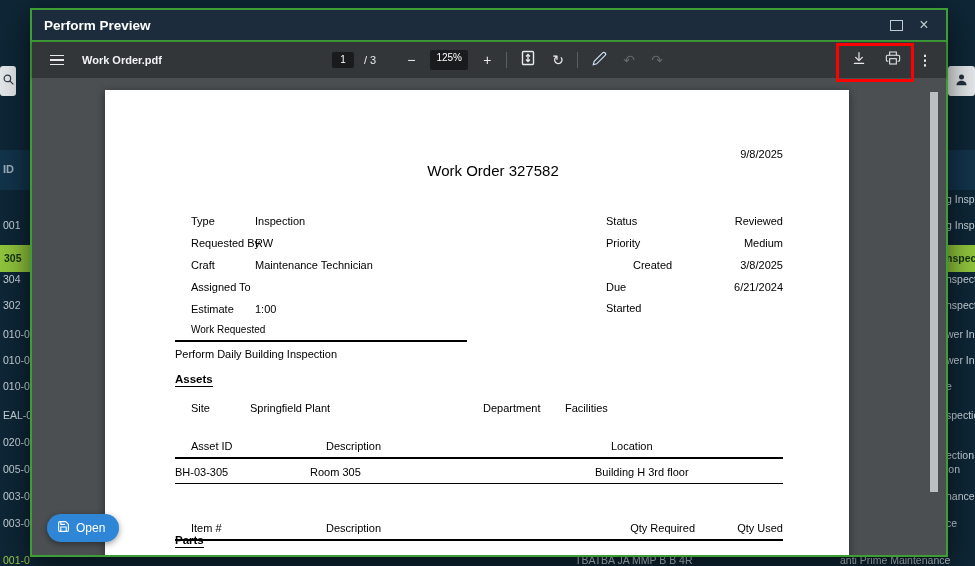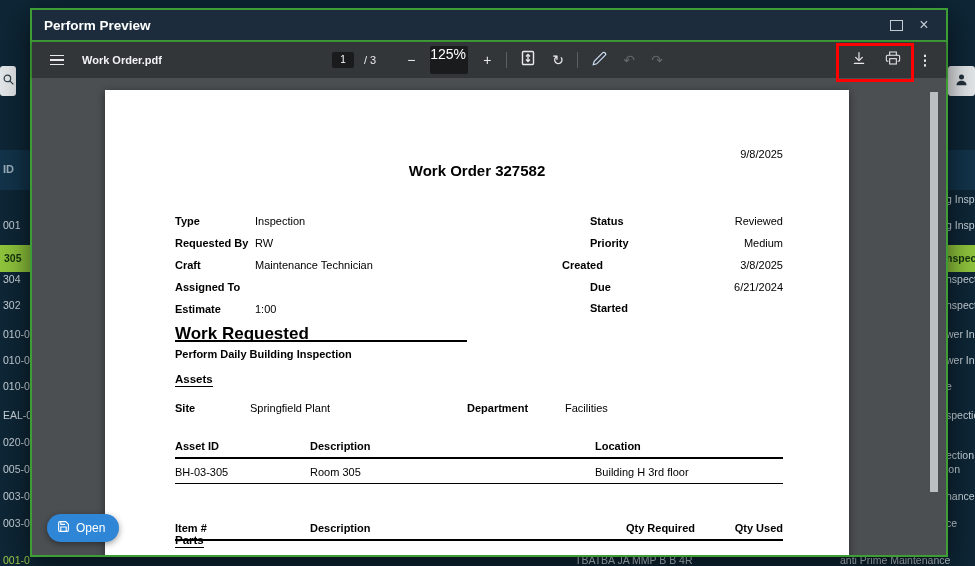--- a/index.html
+++ b/index.html
@@ -24,33 +24,33 @@
 
   
   .toolbar{position:relative;height:36px;background:#323639;box-shadow:0 1px 3px rgba(0,0,0,.45);}
   .tb-left{position:absolute;left:14px;top:0;height:36px;display:flex;align-items:center;gap:14px;}
   .tb-center{position:absolute;left:300px;top:0;height:36px;display:flex;align-items:center;gap:10px;}
   .tb-right{position:absolute;right:12px;top:0;height:36px;display:flex;align-items:center;gap:12px;}
   .ham{display:flex;flex-direction:column;gap:3px;cursor:pointer;}
   .ham span{display:block;width:14px;height:1.5px;background:#e8eaed;}
   .fname{color:#f1f3f4;font-size:11px;font-weight:bold;}
   .pgbox{width:22px;height:16px;background:#191b1c;color:#fff;font-size:10px;text-align:center;line-height:16px;border-radius:2px;}
-  .zoombox{width:38px;height:28px;background:#191b1c;color:#fff;font-size:14px;line-height:16px;border-radius:2px;}
+  .zoombox{width:38px;height:20px;background:#191b1c;color:#fff;font-size:10px;text-align:center;line-height:16px;border-radius:2px;}
   .tb-text{color:#e8eaed;font-size:11px;}
   .glyph-btn{color:#e8eaed;font-size:14px;width:18px;text-align:center;cursor:pointer;line-height:36px;}
   .glyph-btn.disabled{color:#64696d;cursor:default;}
   .sep{width:1px;height:16px;background:#5c6063;}
   .icon-btn{width:22px;height:22px;display:flex;align-items:center;justify-content:center;cursor:pointer;}
   .annot{position:absolute;left:804px;top:1px;width:72px;height:33px;border:3px solid #ff0000;z-index:5;pointer-events:none;}
 
   
   .viewport{position:absolute;left:0;right:0;top:68px;bottom:0;background:#4b4f52;overflow:hidden;}
   .page{position:absolute;left:73px;top:12px;width:744px;height:560px;background:#ffffff;box-shadow:0 2px 8px rgba(0,0,0,.45);color:#000;}
   .abs{position:absolute;font-size:11px;white-space:nowrap;}
-  .b{font-weight:bold;}
+  .b{font-weight:normal;padding-left:16px;}
   .ctr{left:0;width:100%;text-align:center;}
   .rt{text-align:right;}
   .rule{position:absolute;background:#000;}
   .hd{display:inline-block;border-bottom:1.5px solid #000;padding-bottom:1px;font-weight:bold;font-size:11.5px;}
   .scroll-thumb{position:absolute;right:8px;top:14px;width:8px;height:400px;background:#bcbfc1;cursor:pointer;}
   .open-btn{position:absolute;left:15px;bottom:13px;height:28px;padding:0 14px 0 10px;border-radius:14px;background:#2f86d6;display:flex;align-items:center;gap:6px;color:#fff;font-size:12px;border:none;cursor:pointer;box-shadow:0 2px 6px rgba(0,0,0,.4);font-family:"Liberation Sans",sans-serif;}
 </style>
 </head>
 <body>
 
@@ -205,30 +205,30 @@
         <span class="abs" style="top:169px;left:150px;">Maintenance Technician</span>
         <span class="abs b" style="top:191px;left:70px;">Assigned To</span>
         <span class="abs" style="top:191px;left:150px;"></span>
         <span class="abs b" style="top:213px;left:70px;">Estimate</span>
         <span class="abs" style="top:213px;left:150px;">1:00</span>
 
         <span class="abs b" style="top:125px;left:485px;">Status</span>
         <span class="abs rt" style="top:125px;right:66px;">Reviewed</span>
         <span class="abs b" style="top:147px;left:485px;">Priority</span>
         <span class="abs rt" style="top:147px;right:66px;">Medium</span>
-        <span class="abs b" style="top:169px;left:457px;">Created</span>
+        <span class="abs b" style="top:169px;left:512px;">Created</span>
         <span class="abs rt" style="top:169px;right:66px;">3/8/2025</span>
         <span class="abs b" style="top:191px;left:485px;">Due</span>
         <span class="abs rt" style="top:191px;right:66px;">6/21/2024</span>
         <span class="abs b" style="top:212px;left:485px;">Started</span>
         <span class="abs rt" style="top:213px;right:66px;"></span>
 
-        <span class="abs b" style="top:234px;left:70px;font-size:17px;">Work Requested</span>
+        <span class="abs b" style="top:234px;left:70px;font-size:10px;">Work Requested</span>
         <div class="rule" style="top:250px;left:70px;width:292px;height:1.5px;"></div>
-        <span class="abs" style="top:258px;left:70px;font-weight:bold;">Perform Daily Building Inspection</span>
+        <span class="abs" style="top:258px;left:70px;">Perform Daily Building Inspection</span>
 
         <span class="abs" style="top:283px;left:70px;"><span class="hd">Assets</span></span>
         <span class="abs b" style="top:312px;left:70px;">Site</span>
         <span class="abs" style="top:312px;left:145px;">Springfield Plant</span>
         <span class="abs b" style="top:312px;left:362px;">Department</span>
         <span class="abs" style="top:312px;left:460px;">Facilities</span>
 
         <span class="abs b" style="top:350px;left:70px;">Asset ID</span>
         <span class="abs b" style="top:350px;left:205px;">Description</span>
         <span class="abs b" style="top:350px;left:490px;">Location</span>

